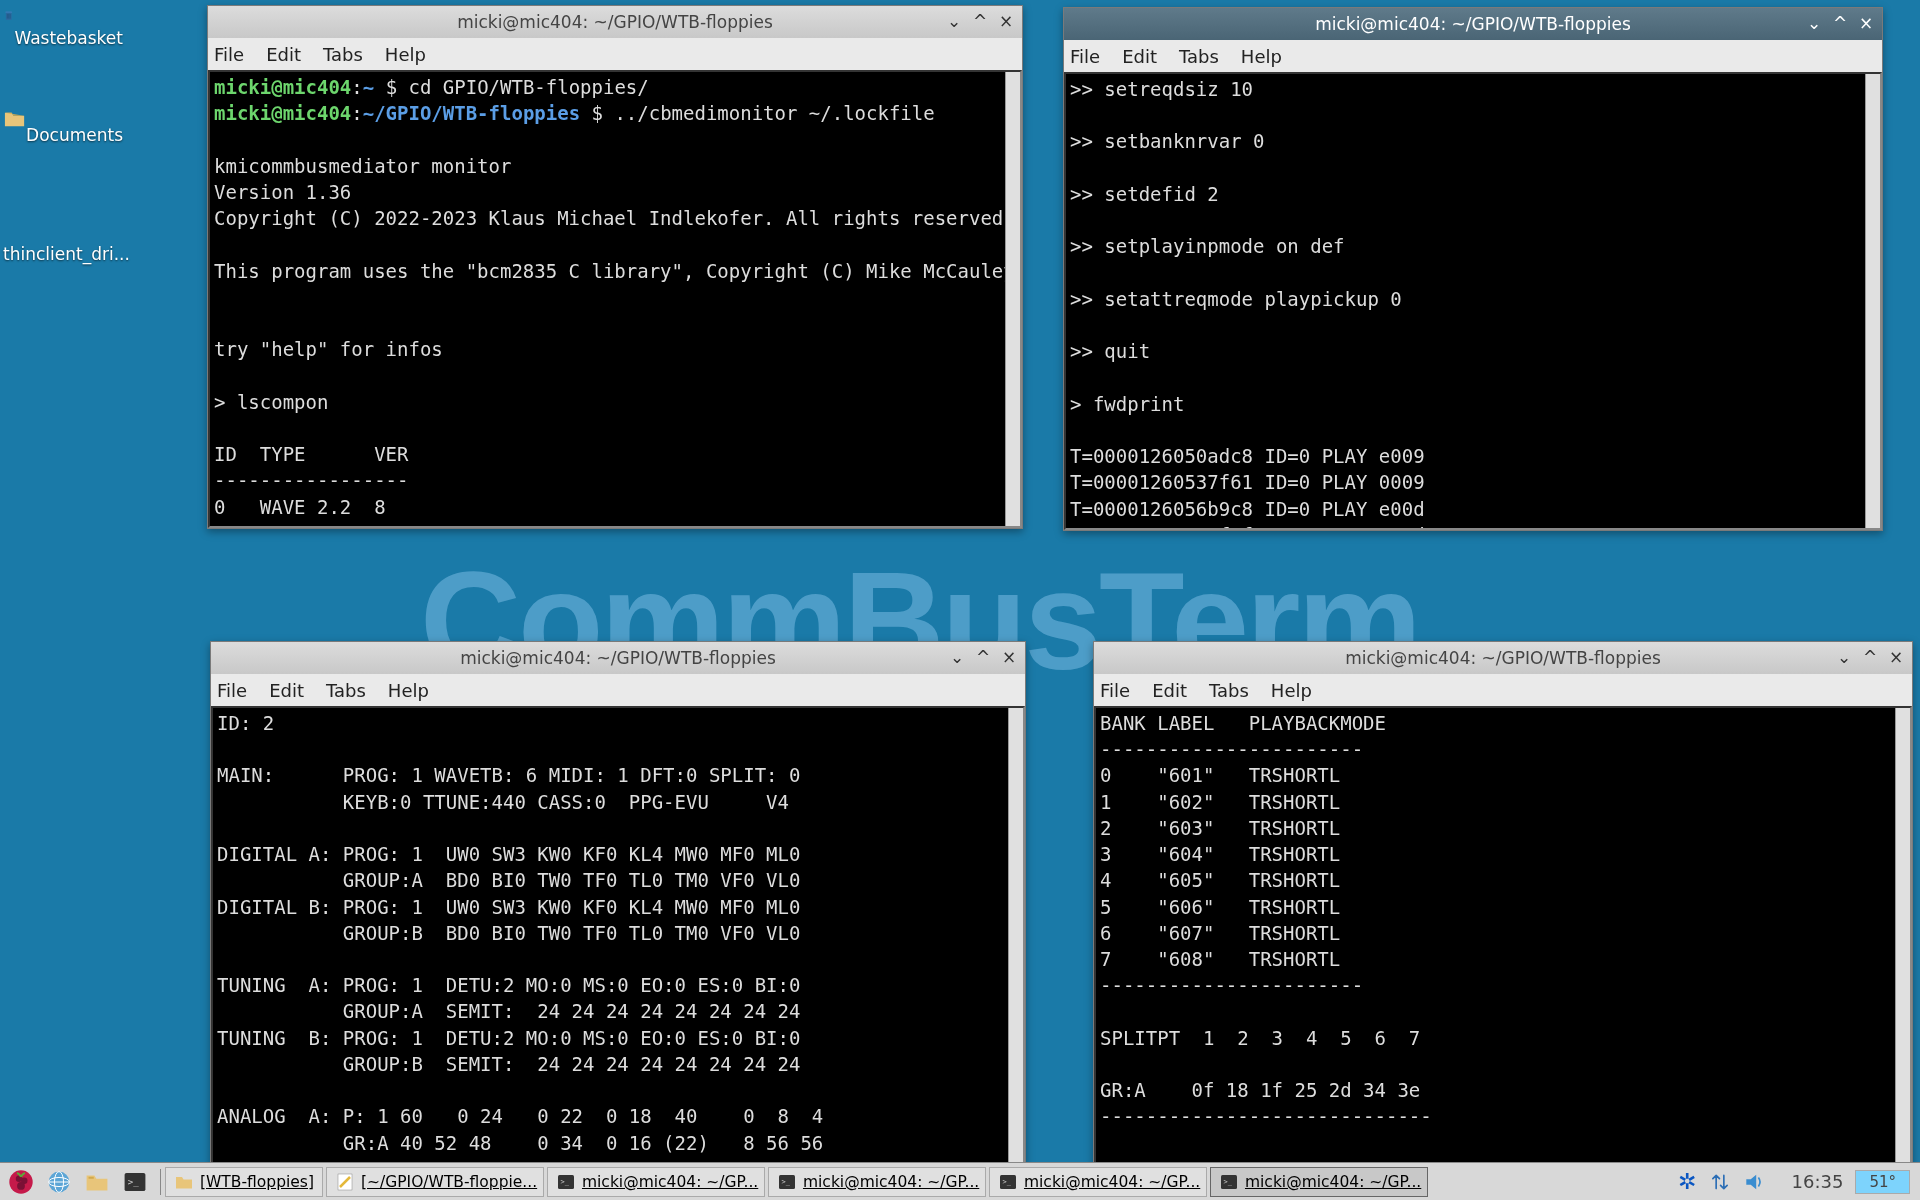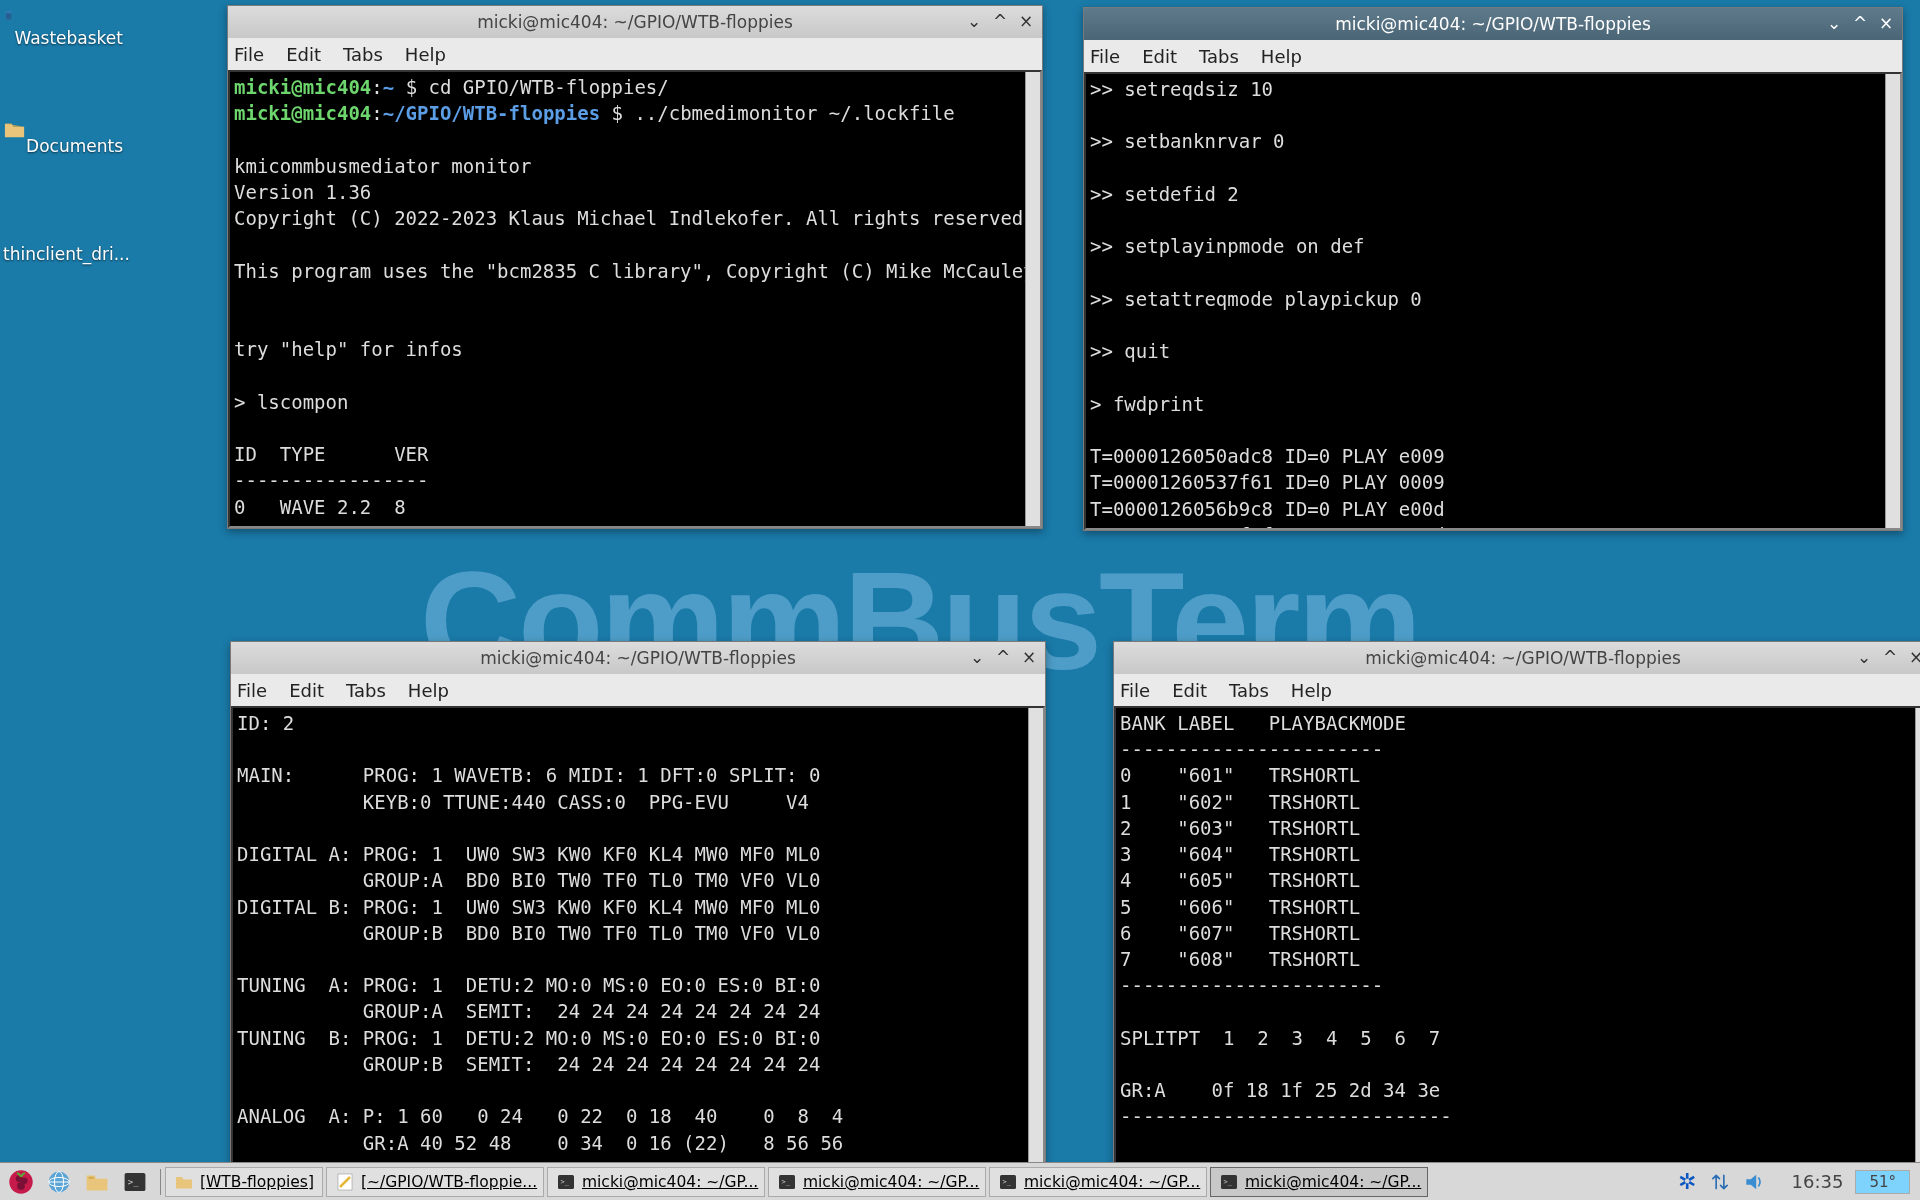--- a/index.html
+++ b/index.html
@@ -38,21 +38,20 @@
 .desktop-icon span { text-shadow: 0 1px 2px rgba(0,0,0,.6); }
 
 .window {
   position: absolute;
   background: #e8e8e8;
   border: 1px solid #7a7a7a;
   box-shadow: 0 3px 8px rgba(0,0,0,.35);
   display: flex;
   flex-direction: column;
   z-index: 5;
-  margin-left: 20px;
 }
 .window.active { z-index: 6; }
 .titlebar {
   height: 32px;
   background: linear-gradient(#dcdcdc, #c8c8c8);
   display: flex;
   align-items: center;
   justify-content: center;
   position: relative;
   font-size: 17px;
@@ -161,21 +160,21 @@
     <svg viewBox="0 0 48 48">
         <rect x="12" y="10" width="24" height="32" rx="3" fill="#2b6aa0"></rect>
         <rect x="10" y="6" width="28" height="6" rx="2" fill="#3a7bb8"></rect>
         <line x1="18" y1="16" x2="18" y2="36" stroke="#1a4770" stroke-width="2"></line>
         <line x1="24" y1="16" x2="24" y2="36" stroke="#1a4770" stroke-width="2"></line>
         <line x1="30" y1="16" x2="30" y2="36" stroke="#1a4770" stroke-width="2"></line>
       </svg>
   </div>
   <span>Wastebasket</span>
 </div>
-<div class="desktop-icon" style="top:118px; left:3px;justify-content:center;">
+<div class="desktop-icon" style="top:107px; left:3px;justify-content:center;">
   <div class="icon-img">
     <svg viewBox="0 0 48 48">
         <path d="M4 12 h14 l4 6 h22 v22 H4 z" fill="#e8c57a"></path>
         <path d="M4 12 h14 l4 6 h22" fill="#d1a94d"></path>
       </svg>
   </div>
   <span>Documents</span>
 </div>
 <div class="desktop-icon" style="top:226px; left:3px;">
   <div class="icon-img">

